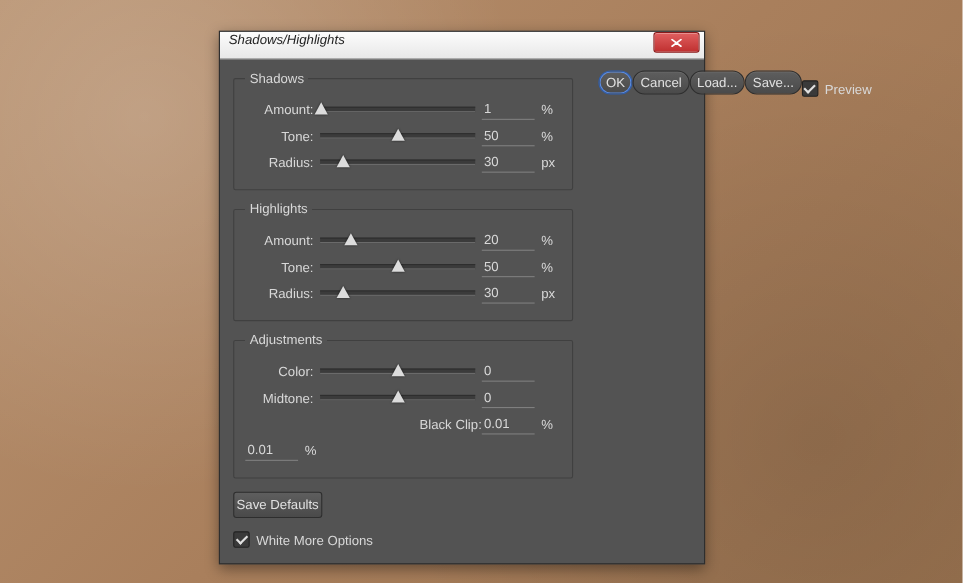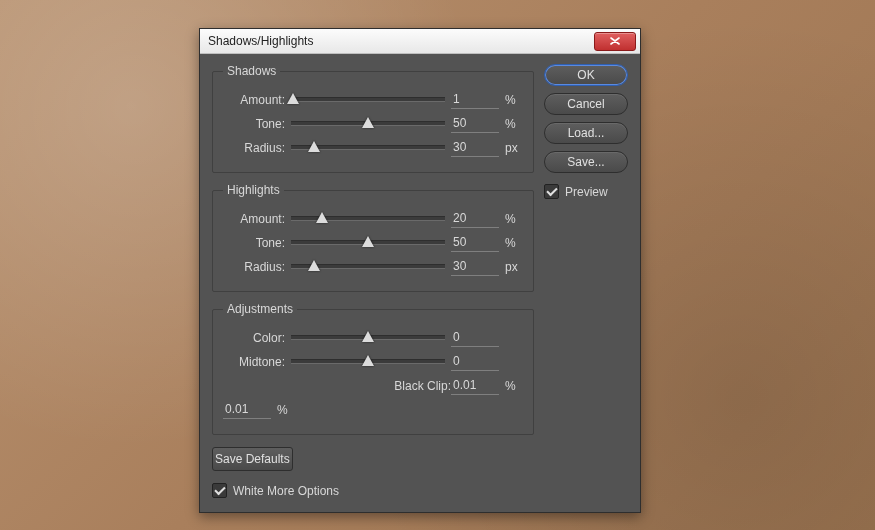--- a/index.html
+++ b/index.html
@@ -30,51 +30,53 @@
     border: 1px solid #2e2e2e;
     box-shadow: 0 4px 12px rgba(0,0,0,0.4);
     color: #d8d8d8;
   }
 
   .titlebar {
     background: linear-gradient(#fcfcfc, #e8e8e8);
     border-bottom: 1px solid #bfbfbf;
     height: 24px;
     display: flex;
-    align-items: center;
+    align-items: flex-start;
     padding: 0 4px 0 8px;
     color: #222;
     font-size: 12px;
+    font-style: italic;
   }
   .titlebar .title { flex: 1; }
   .close-btn {
     width: 40px;
     height: 17px;
     background: linear-gradient(#e06060, #c03030);
     border: 1px solid #8a1a1a;
     border-radius: 3px;
     display: flex;
     align-items: center;
     justify-content: center;
     box-shadow: inset 0 1px 0 rgba(255,255,255,0.3);
   }
   .close-btn svg { display:block; }
 
   .body {
     padding: 10px 12px 14px 12px;
     display: flex;
     align-items: flex-start;
+    gap: 13px;
   }
 
   .left-col { flex: 1; }
   .right-col {
     width: 84px;
     margin-left: 10px;
     display: flex;
-    flex-direction: column;
+    flex-direction: row;
     align-items: stretch;
   }
 
   fieldset.group {
     border: 1px solid #404040;
     border-radius: 2px;
     margin: 0 0 10px 0;
     padding: 8px 10px 10px 10px;
   }
   fieldset.group legend {

